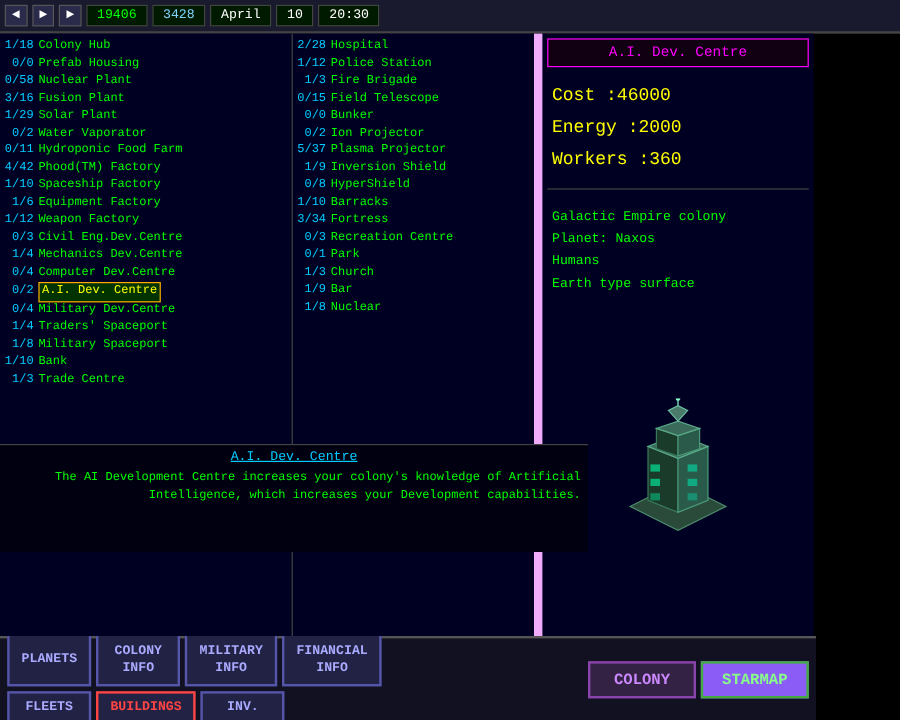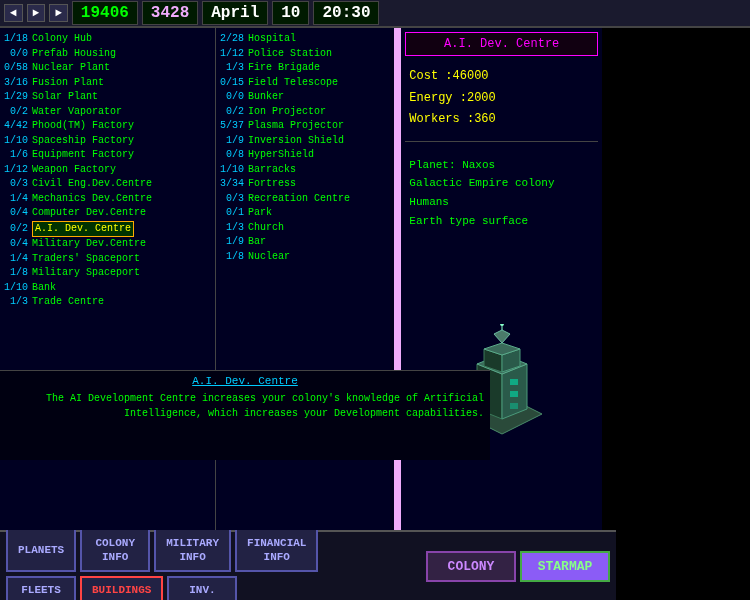--- a/index.html
+++ b/index.html
@@ -28,31 +28,31 @@
       border: 1px solid #555;
       color: #fff;
       font-size: 11px;
       padding: 2px 5px;
       font-family: 'Courier New', monospace;
     }
     .status-val {
       background: #001a00;
       border: 1px solid #444;
       color: #00ff00;
-      font-size: 16px;
+      font-size: 11px;
       padding: 2px 8px;
       font-family: 'Courier New', monospace;
-      font-weight: bold;
-    }
-    .status-val.orange { color: #f0abfc; }
+      font-weight: normal;
+    }
+    .status-val.orange { color: #7dd3fc; }
     .status-val.white { color: #ffffff; }
 
     
     #main {
-      width: 602px;
+      width: 678px;
       height: 502px;
       background: #000022;
       display: flex;
       position: relative;
     }
 
     
     #left-panel {
       width: 270px;
       height: 502px;
@@ -115,21 +115,21 @@
       text-align: center;
       color: #ff00ff;
       font-size: 12px;
       padding: 4px;
       margin-bottom: 6px;
       font-family: 'Courier New', monospace;
     }
 
     #info-stats {
       color: #00ff00;
-      font-size: 12px;
+      font-size: 15px;
       line-height: 1.8;
       padding: 4px;
     }
     #info-stats span { color: #ffff00; }
 
     #planet-info {
       color: #00ff00;
       font-size: 11px;
       line-height: 1.7;
       padding: 4px;
@@ -164,21 +164,21 @@
     }
     #desc-text {
       color: #00ff00;
       font-size: 10px;
       line-height: 1.5;
       text-align: right;
     }
 
     
     #bottom-nav {
-      width: 616px;
+      width: 680px;
       height: 70px;
       background: #111122;
       border-top: 2px solid #555;
       display: flex;
       align-items: center;
       padding: 4px 6px;
       gap: 4px;
     }
 
     .nav-btn {
@@ -271,20 +271,24 @@
           <span class="build-count">3/16</span>
           <span class="build-name">Fusion Plant</span>
         </li>
         <li class="building-item">
           <span class="build-count">1/29</span>
           <span class="build-name">Solar Plant</span>
         </li>
         <li class="building-item">
           <span class="build-count">0/2</span>
           <span class="build-name">Water Vaporator</span>
+        </li>
+        <li class="building-item">
+          <span class="build-count">0/11</span>
+          <span class="build-name">Hydroponic Food Farm</span>
         </li>
         <li class="building-item">
           <span class="build-count">4/42</span>
           <span class="build-name">Phood(TM) Factory</span>
         </li>
         <li class="building-item">
           <span class="build-count">1/10</span>
           <span class="build-name">Spaceship Factory</span>
         </li>
         <li class="building-item">
@@ -417,25 +421,25 @@
       </div>
       <div>
         <span>Workers</span>
         <span style="color:#ffff00">:360</span>
       </div>
     </div>
 
     <div id="right-divider"></div>
 
     <div id="planet-info">
+      <div>Galactic Empire colony</div>
       <div>
         <span>Planet</span>: 
         <span>Naxos</span>
       </div>
-      <div>Galactic Empire colony</div>
       <div>Humans</div>
       <div>Earth type surface</div>
     </div>
 
     <div id="building-image">
 
       <svg class="building-svg" viewBox="0 0 120 120">
 
         <polygon points="20,90 60,110 100,90 60,70" fill="#2a4a3a" stroke="#4a8a6a" stroke-width="1"></polygon>
 

